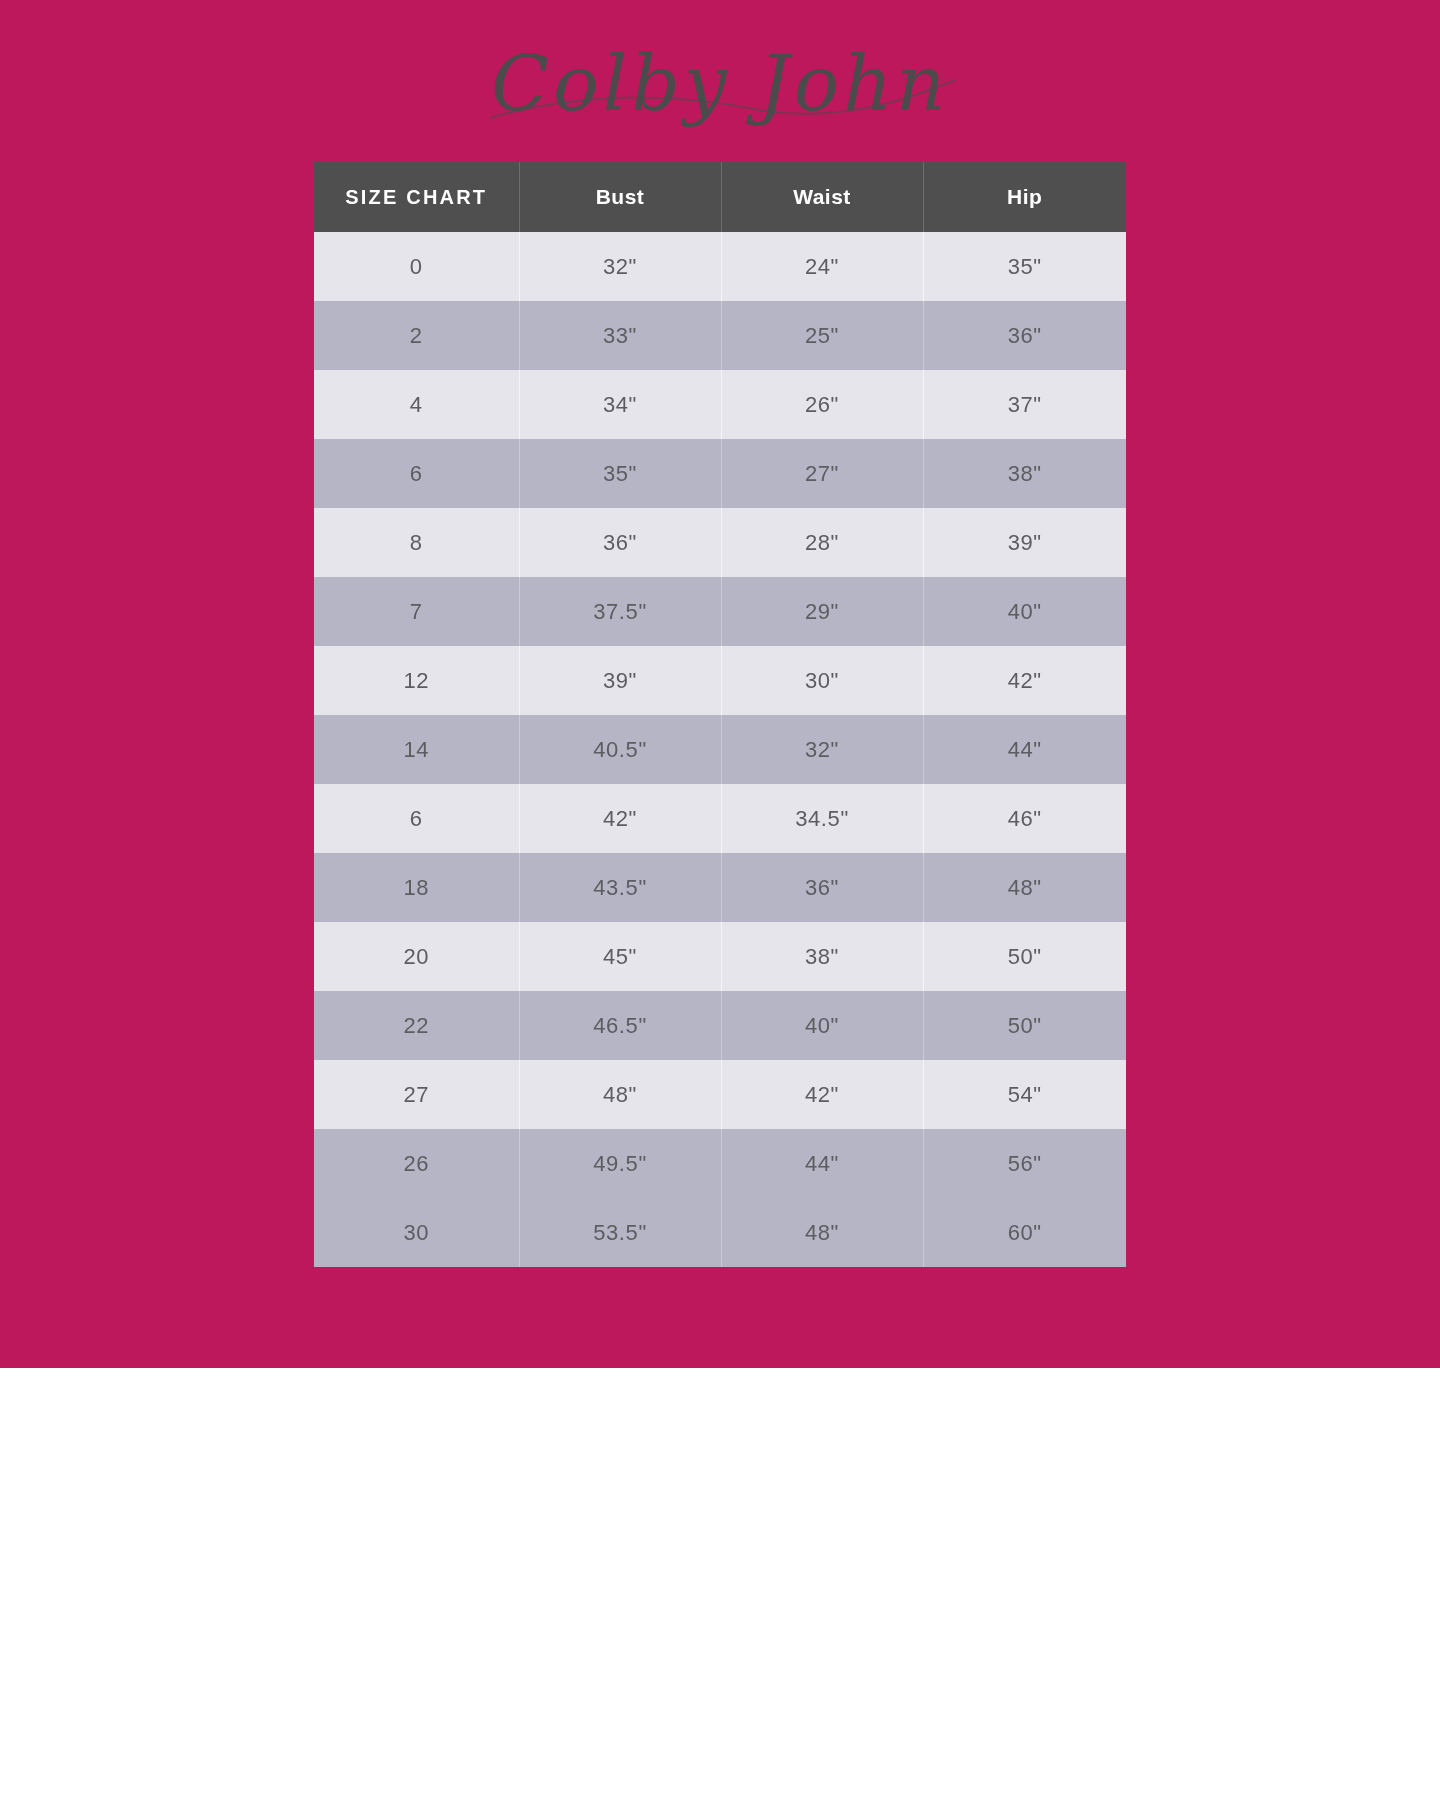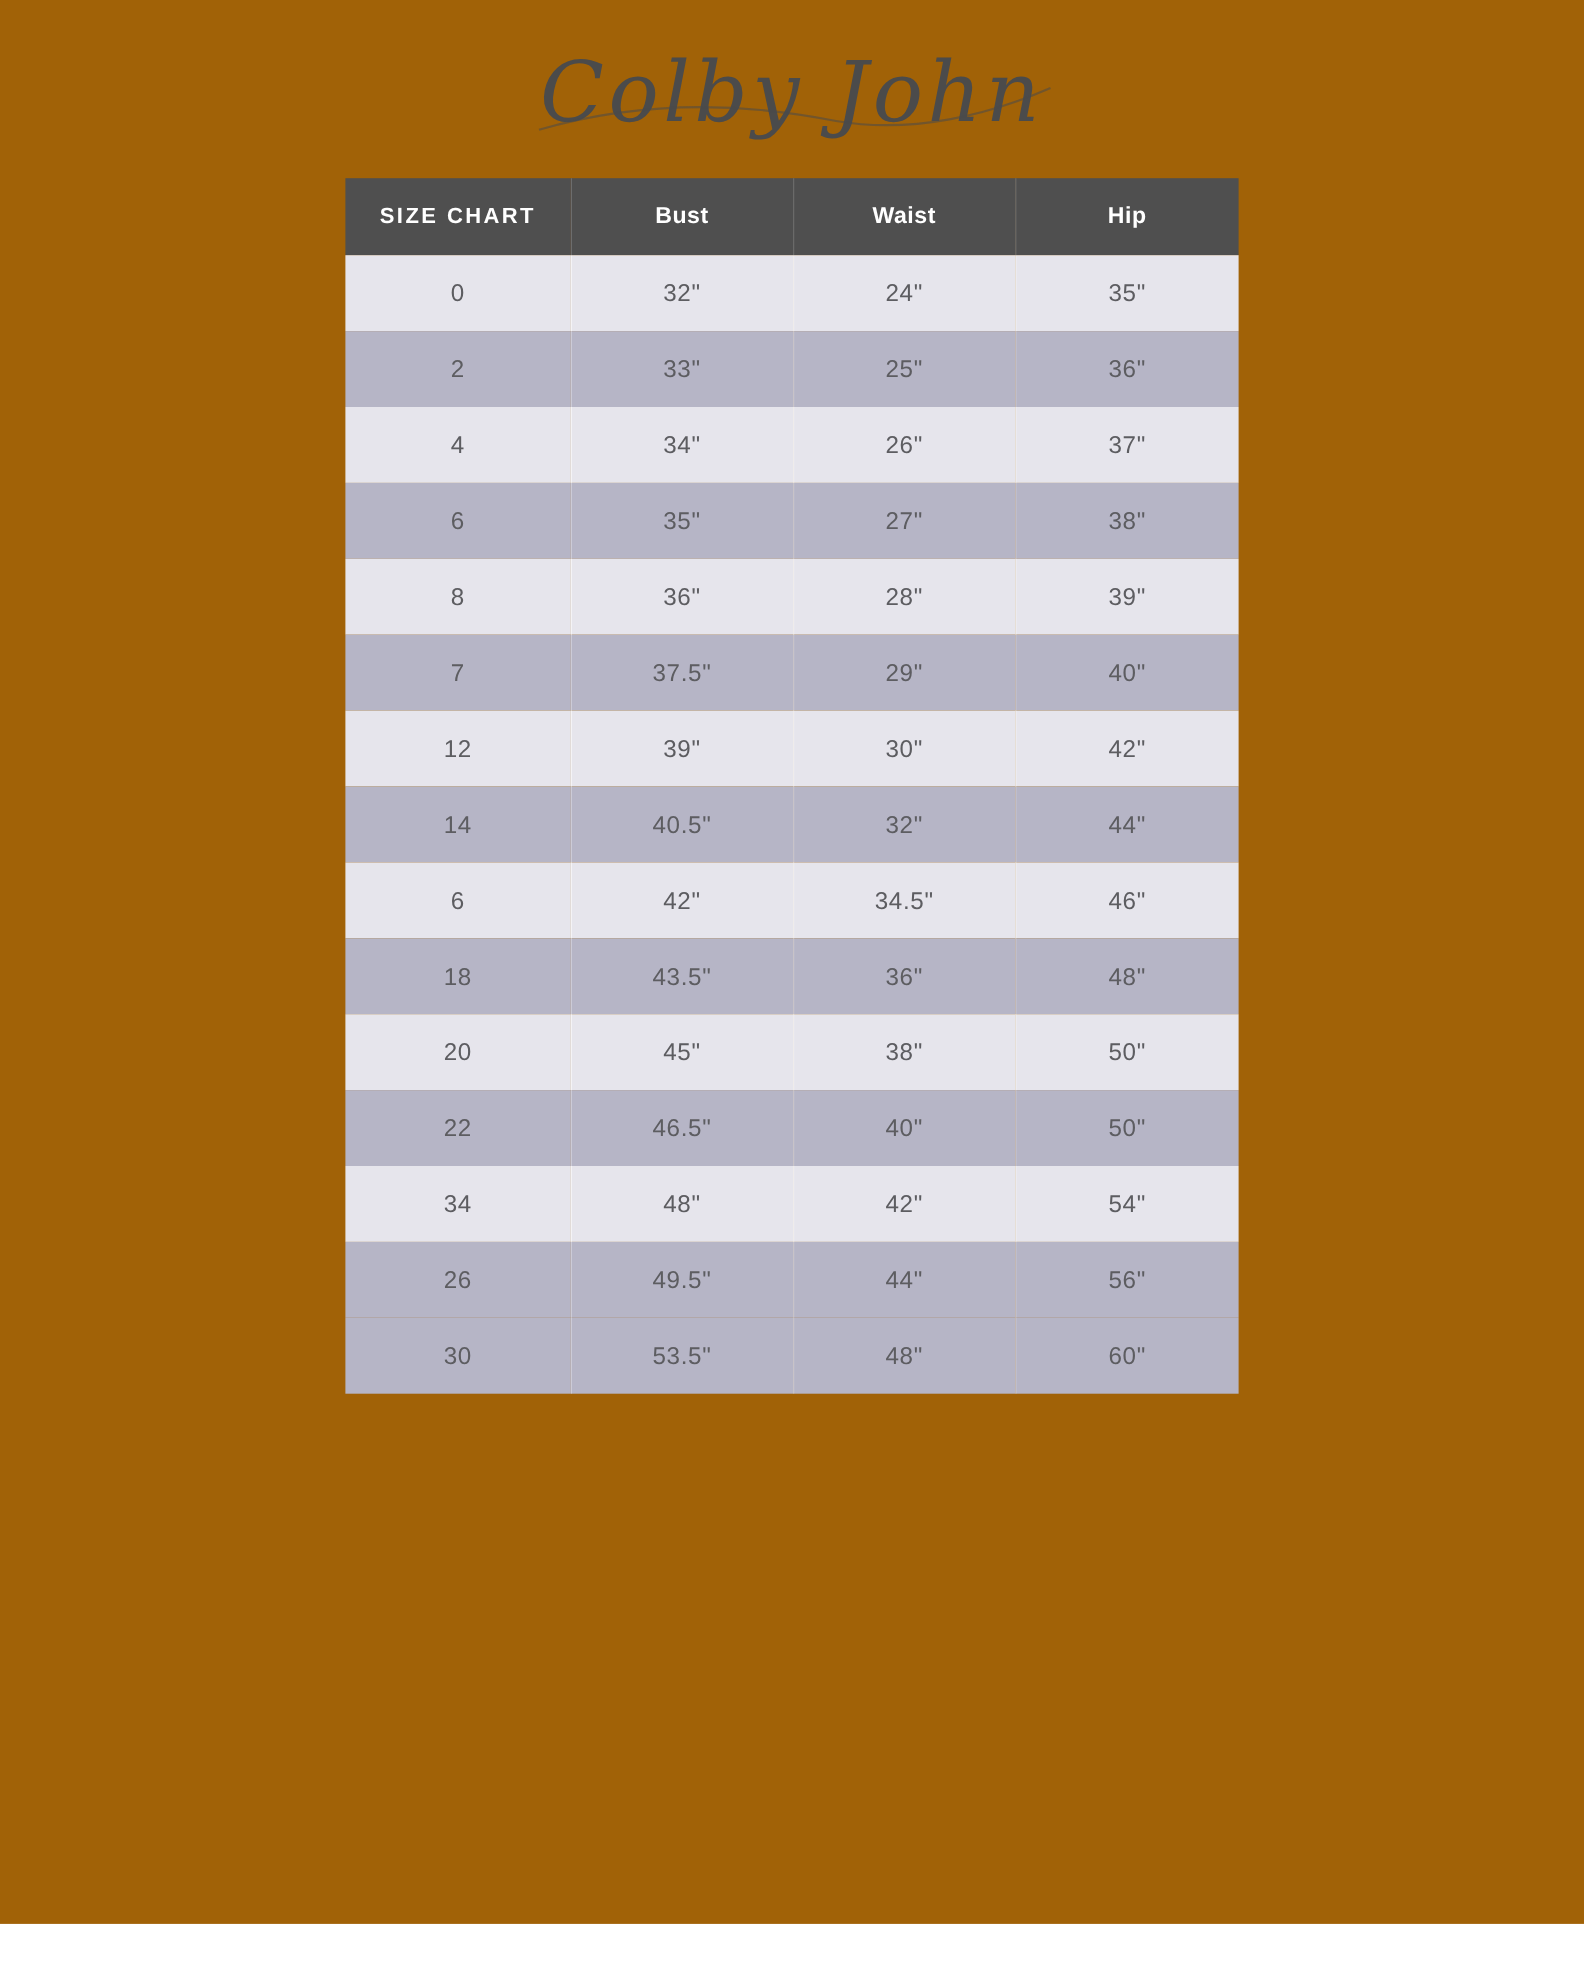--- a/index.html
+++ b/index.html
@@ -10,22 +10,22 @@
     width: 1440px;
     height: 1800px;
     background: #ffffff;
     font-family: "Liberation Sans", sans-serif;
     overflow: hidden;
   }
 
   .page {
     position: relative;
     width: 1440px;
-    height: 1749px;
-    background: #a16207;
+    height: 1368px;
+    background: #be185d;
     display: flex;
     flex-direction: column;
     align-items: center;
   }
 
   
   .brand-title {
     margin-top: 34px;
     height: 108px;
     display: flex;
@@ -214,21 +214,21 @@
           <td>38"</td>
           <td>50"</td>
         </tr>
         <tr class="row-dark">
           <td>22</td>
           <td>46.5"</td>
           <td>40"</td>
           <td>50"</td>
         </tr>
         <tr class="row-light">
-          <td>34</td>
+          <td>27</td>
           <td>48"</td>
           <td>42"</td>
           <td>54"</td>
         </tr>
         <tr class="row-dark">
           <td>26</td>
           <td>49.5"</td>
           <td>44"</td>
           <td>56"</td>
         </tr>

